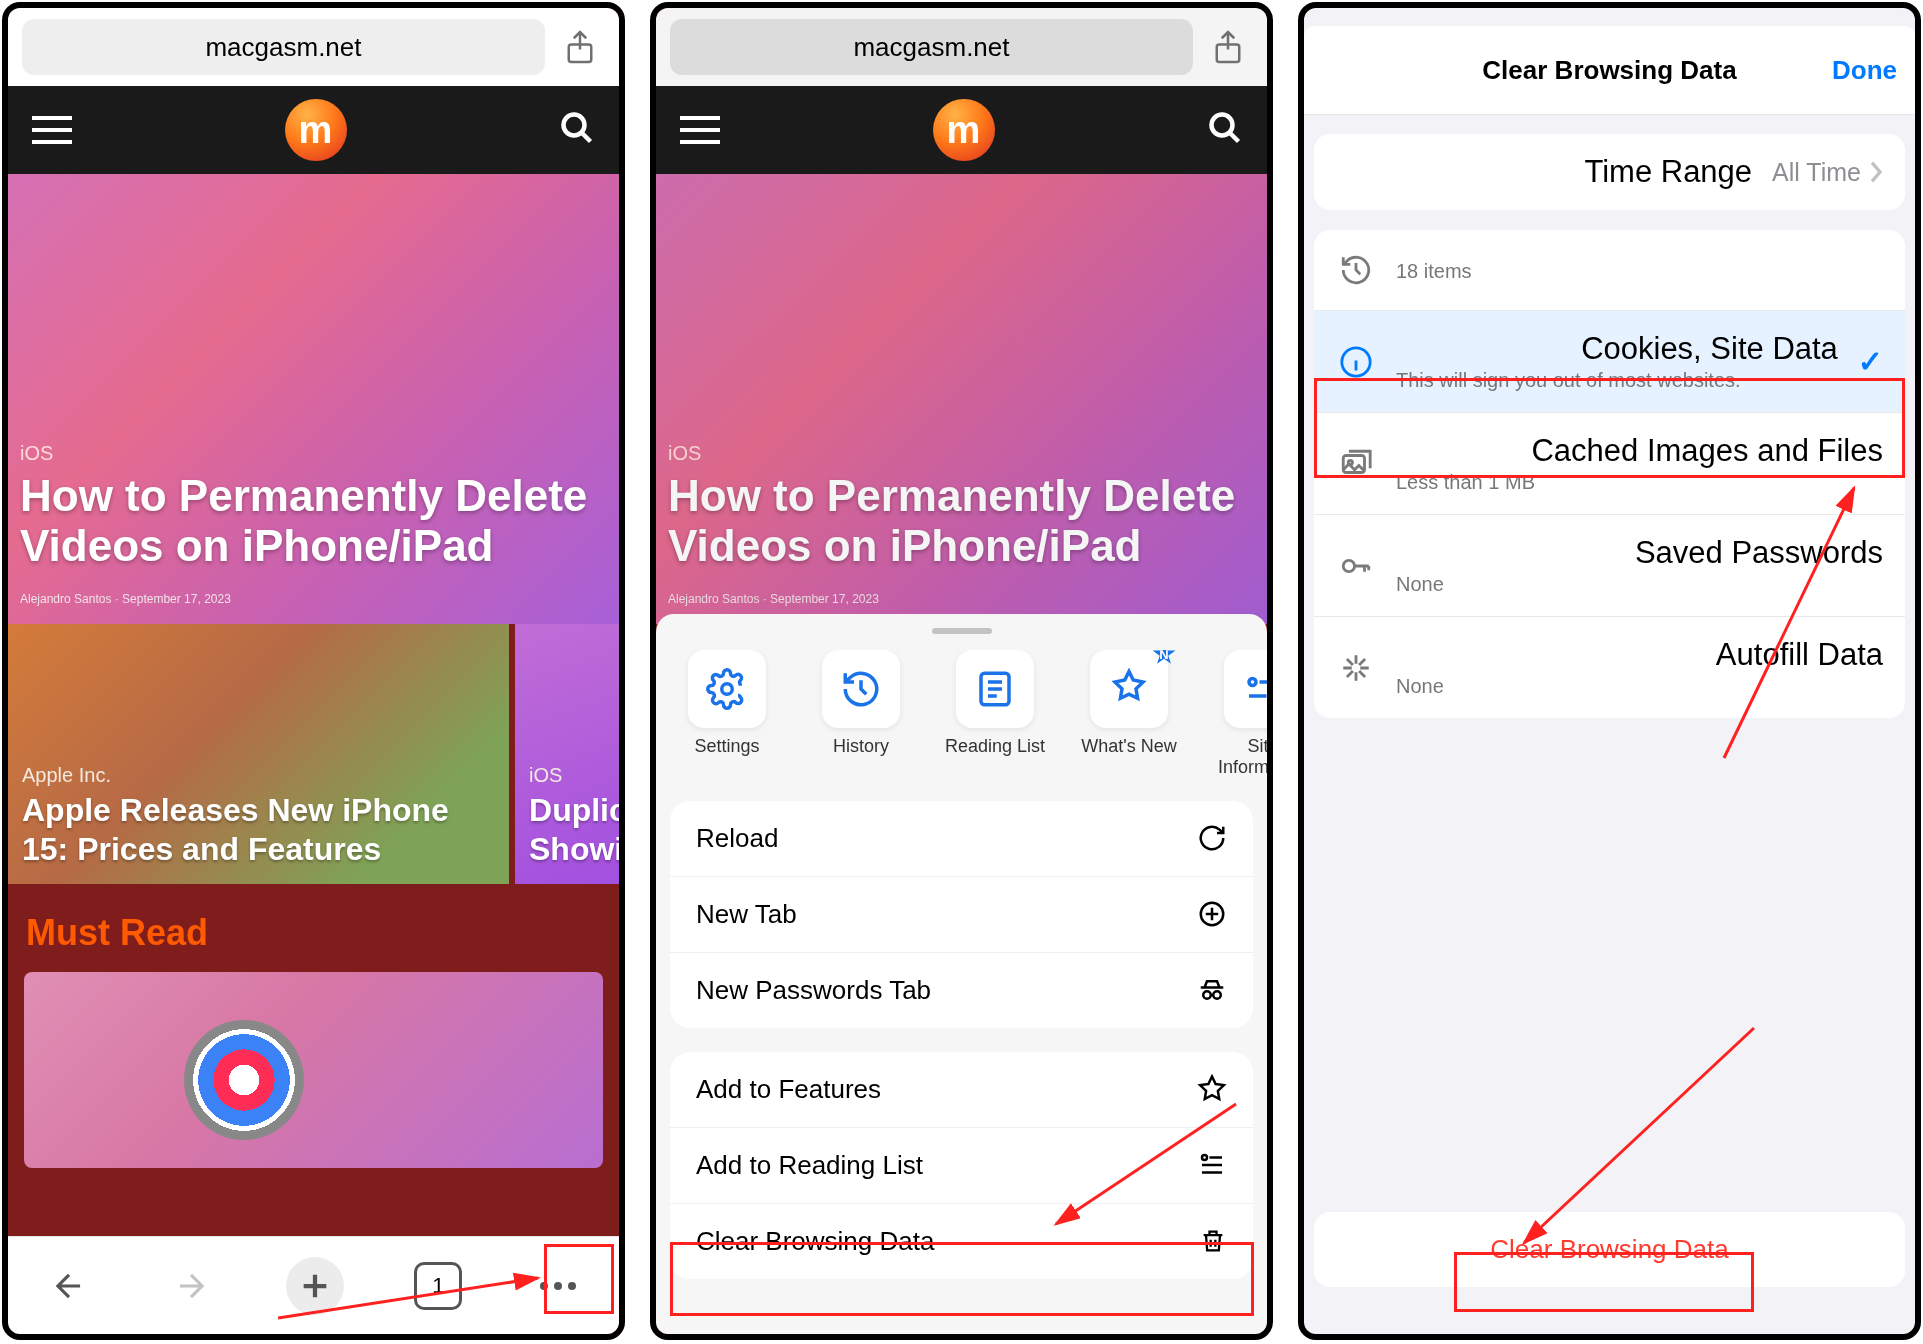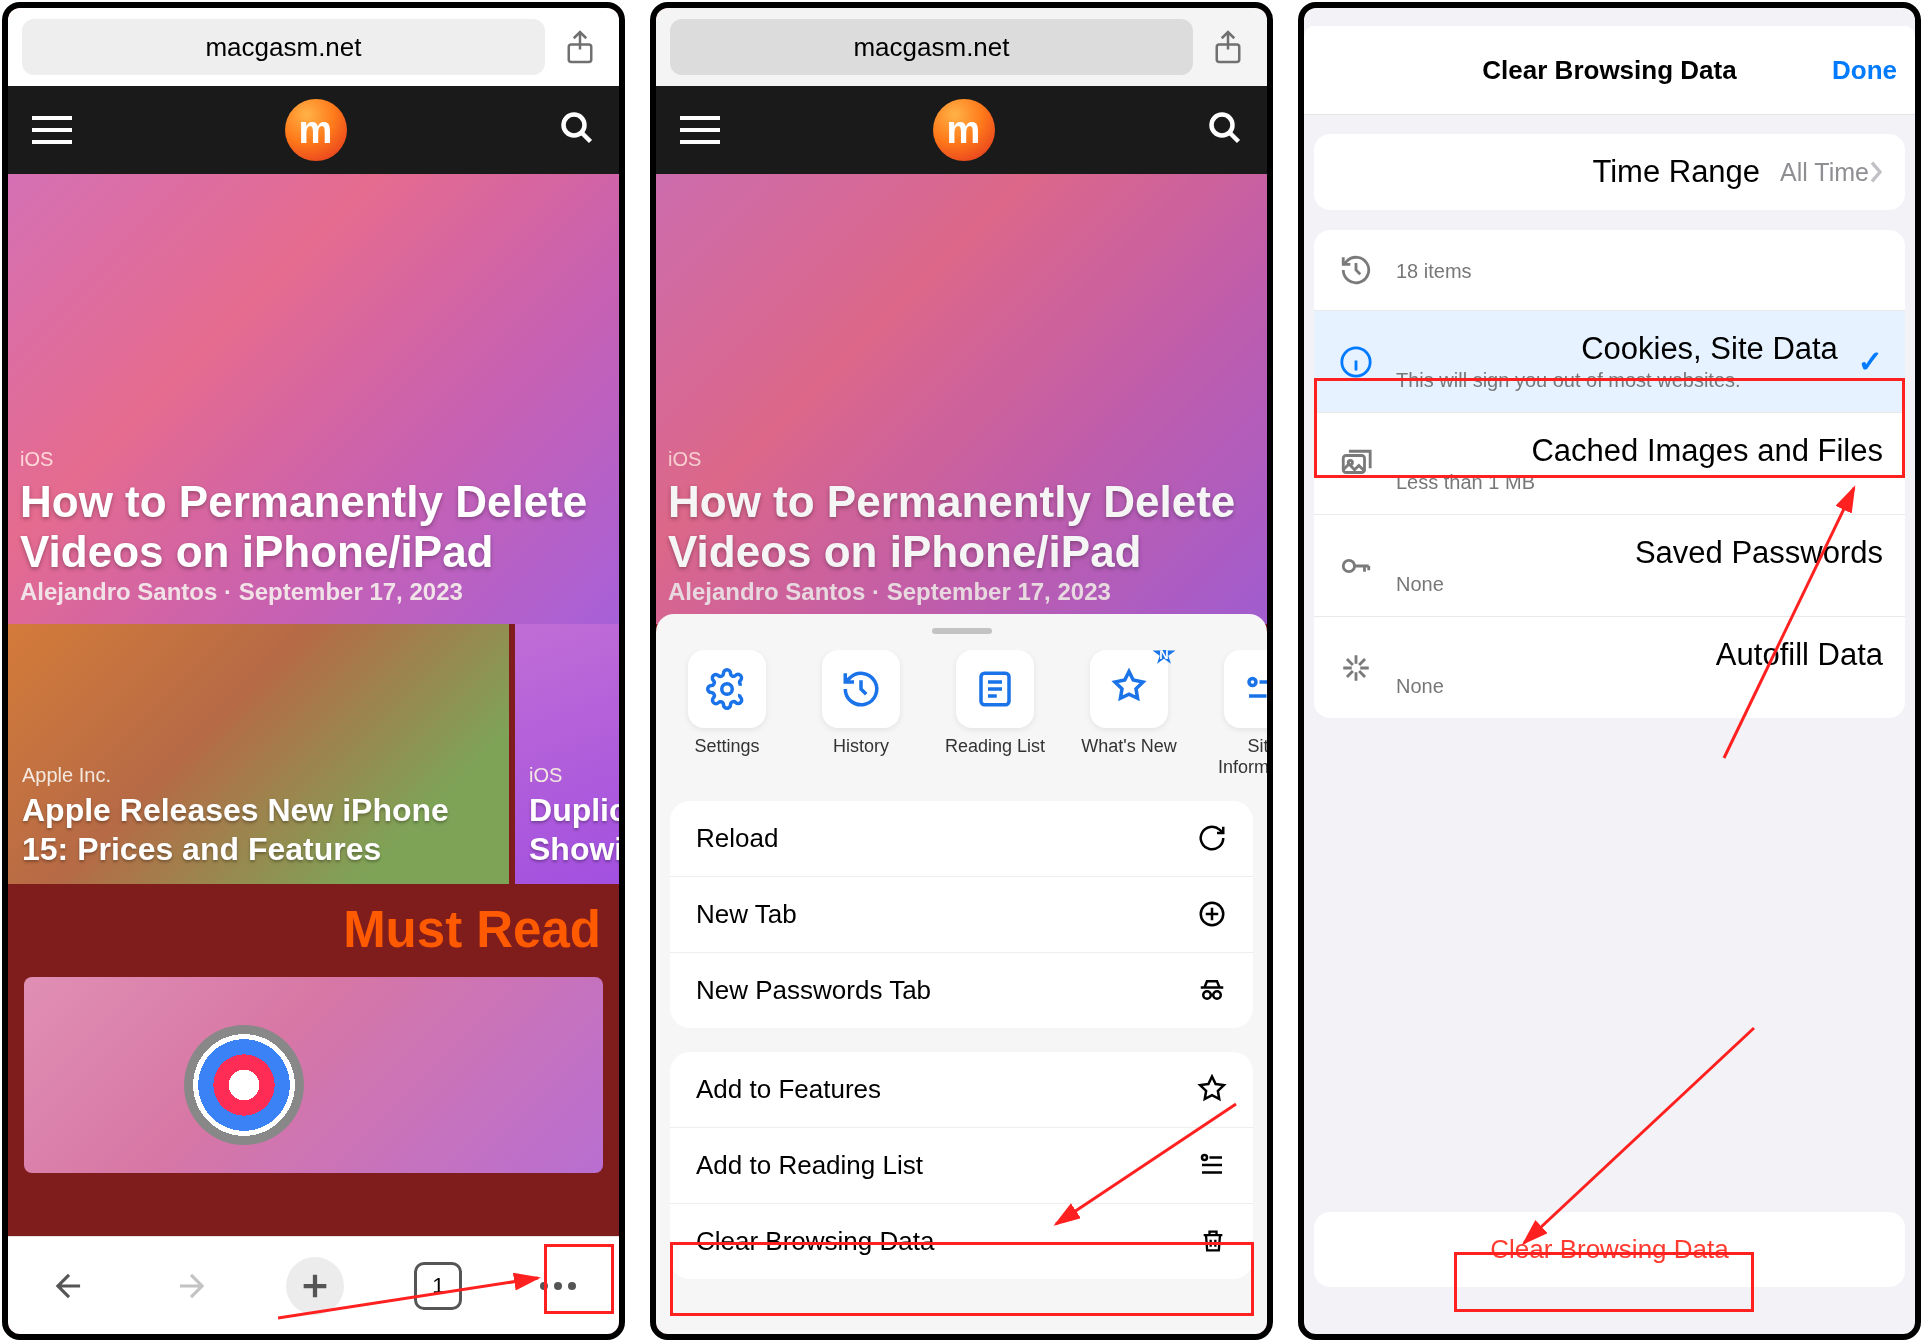--- a/index.html
+++ b/index.html
@@ -78,36 +78,35 @@
   height: 450px;
   background: linear-gradient(135deg, #d570b4 0%, #e56b8f 35%, #c961b0 65%, #a760d8 100%);
   color: #fff;
   padding: 24px 18px 18px 12px;
   display: flex;
   flex-direction: column;
   justify-content: flex-end;
 }
 .hero .cat { font-size: 20px; color: #ffd9d9; margin-bottom: 6px; }
 .hero .title { font-size: 44px; font-weight: 800; line-height: 1.15; text-shadow: 0 2px 4px rgba(0,0,0,.3); }
-.hero .meta { font-size: 24px; color: #f1e2e8; margin-top: 0; font-weight: bold; }
+.hero .meta { font-size: 12px; color: #f1e2e8; margin-top: 20px; }
 
 .tiles { display: flex; gap: 6px; height: 260px; }
 .tile {
   position: relative; color: #fff; padding: 16px 14px;
   display: flex; flex-direction: column; justify-content: flex-end;
 }
 .tile1 { flex: 0 0 82%; background: linear-gradient(135deg,#d47b3a,#b66a45 40%,#7ea357 80%); }
 .tile2 { flex: 1; background: linear-gradient(160deg,#c16dd6,#a14fe0); }
 .tile .cat { font-size: 20px; color: #f3e9e0; margin-bottom: 4px; }
 .tile .title { font-size: 32px; font-weight: 800; line-height: 1.2; text-shadow: 0 2px 3px rgba(0,0,0,.3); }
 
 .mustread {
-  color: #ff5a00; font-size: 51px; font-weight: 800;
-  padding: 16px 18px 18px 18px;
-  text-align: right;
+  color: #ff5a00; font-size: 36px; font-weight: 800;
+  padding: 28px 18px 18px 18px;
 }
 .mrcard {
   margin: 0 16px;
   height: 196px;
   border-radius: 8px;
   background: linear-gradient(135deg,#e08fb4 0%,#d777a5 40%,#b86ed1 100%);
   position: relative;
 }
 .mrcard .disc {
   position: absolute; left: 160px; bottom: 28px; width: 120px; height: 120px; border-radius: 50%;
@@ -162,21 +161,21 @@
 
 .group { background:#fff; margin: 20px 10px 0 10px; border-radius: 16px; overflow:hidden; }
 .row { display:flex; align-items:center; padding: 20px 22px; gap: 20px; }
 .row + .row { border-top: 1px solid #e9e9e9; }
 .row.selected { background:#e6f2ff; }
 .row .icon { width: 40px; height: 40px; display:flex; align-items:center; justify-content:center; color:#7a7a7a; }
 .row .icon.blue { color:#007aff; }
 .row .texts { flex:1; }
 .row .title { font-size: 31px; font-weight: 500; color:#000;text-align:right; }
 .row .sub { font-size: 20px; color:#777; margin-top: 2px; }
-.row .right { color:#8e8e93; font-size: 25px; display:flex; align-items:center; }
+.row .right { color:#8e8e93; font-size: 25px; display:flex; align-items:center; gap:8px; }
 .row .check { color:#007aff; font-size: 30px; font-weight: 700; }
 
 .clearbtn {
   margin: 24px 10px 0 10px;
   background:#fff; border-radius:16px;
   text-align:center; padding: 22px 0;
   color:#ff3b30; font-size: 26px; font-weight: 500;
 }
 </style>
 </head>

